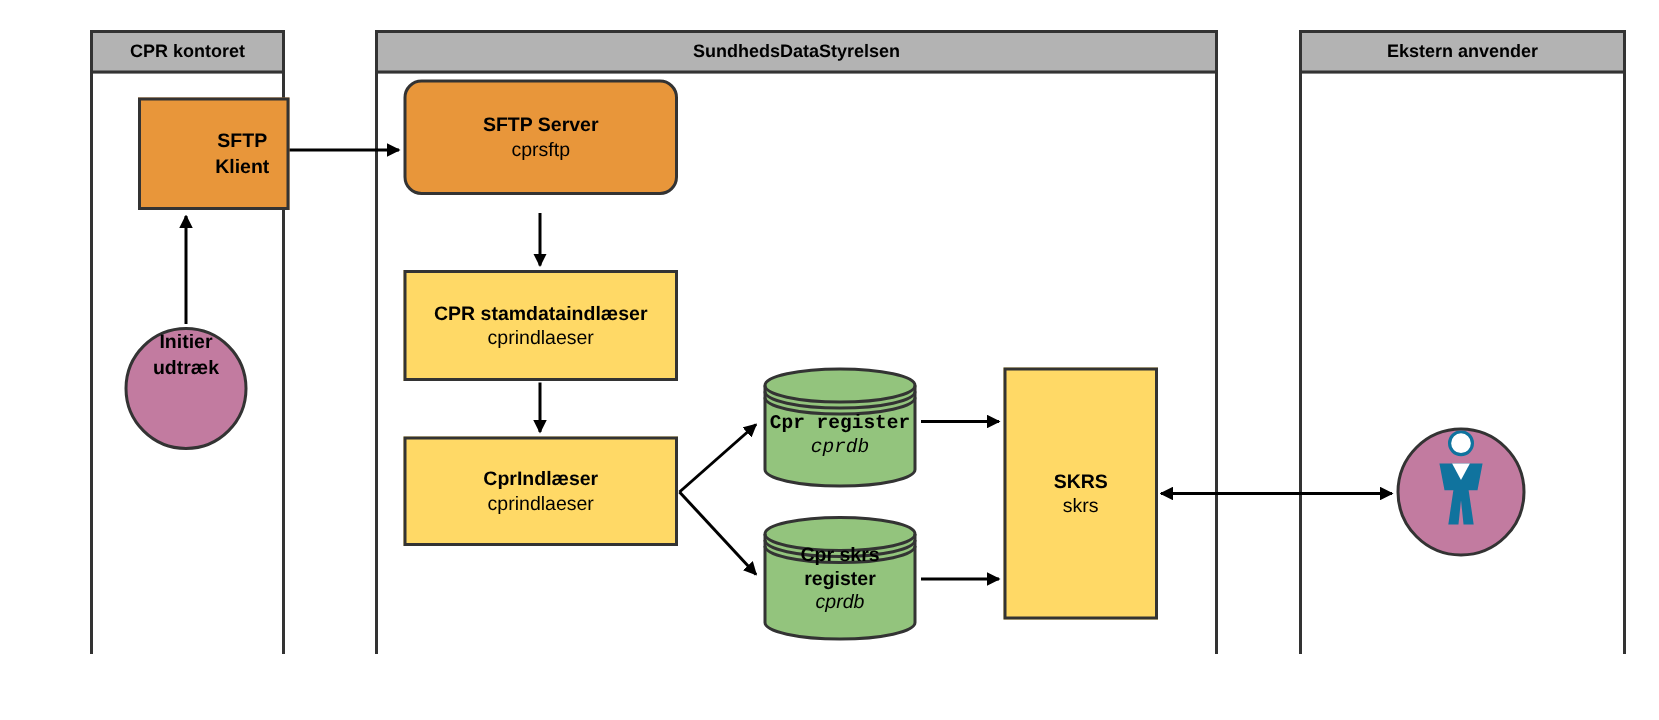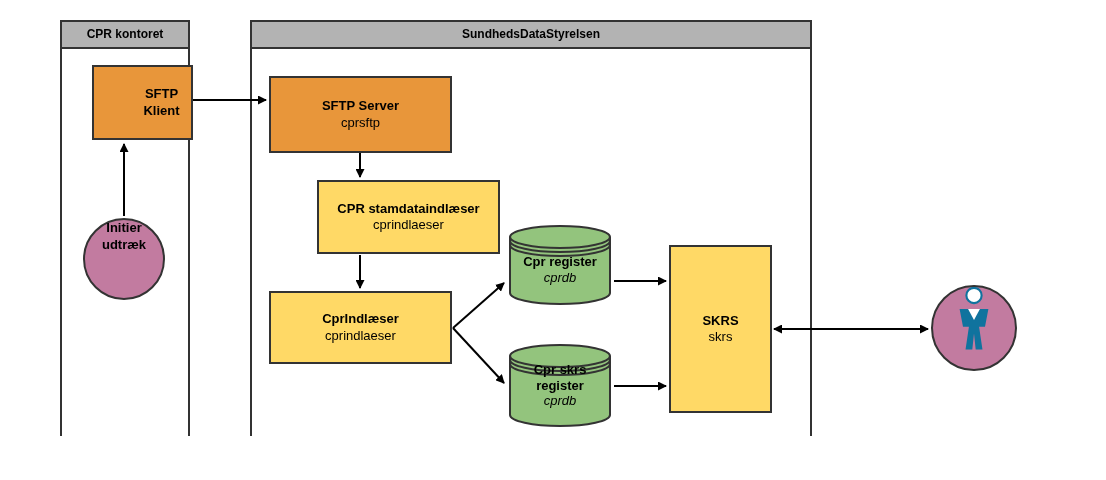--- a/index.html
+++ b/index.html
@@ -50,20 +50,23 @@
 <div id="canvas">
 
   <div class="container" style="left:60px;top:20px;width:130px;height:438px;">
     <div class="container-title">CPR kontoret</div>
   </div>
 
   <div class="container" style="left:250px;top:20px;width:562px;height:438px;">
     <div class="container-title">SundhedsDataStyrelsen</div>
   </div>
 
+  <div class="container" style="left:866px;top:20px;width:218px;height:420px;">
+    <div class="container-title">Ekstern anvender</div>
+  </div>
 
   <svg id="arrows" width="1106" height="480">
     <defs>
       <marker id="ah" markerWidth="9" markerHeight="9" refX="8" refY="4.5" orient="auto-start-reverse" markerUnits="userSpaceOnUse">
         <path class="arrow-head" d="M0,0 L9,4.5 L0,9 Z"></path>
       </marker>
     </defs>
     <line class="arrow-line" x1="124" y1="216" x2="124" y2="144" marker-end="url(#ah)"></line>
     <line class="arrow-line" x1="177" y1="100" x2="266" y2="100" marker-end="url(#ah)"></line>
     <line class="arrow-line" x1="360" y1="142" x2="360" y2="177" marker-end="url(#ah)"></line>
@@ -76,36 +79,36 @@
   </svg>
 
   <div class="circle purple" style="left:83px;top:218px;width:82px;height:82px;">
     <div class="label">Initier udtræk</div>
   </div>
 
   <div class="node orange" style="left:92px;top:65px;width:101px;height:75px;padding-left:40px;">
     <div class="label">SFTP Klient</div>
   </div>
 
-  <div class="node orange" style="left:269px;top:76px;width:183px;height:77px;">
+  <div class="node orange" style="left:269px;top:53px;width:183px;height:77px;border-radius:12px;">
     <div class="label">SFTP Server</div>
     <div class="sublabel">cprsftp</div>
   </div>
 
-  <div class="node yellow" style="left:269px;top:180px;width:183px;height:74px;margin-left:48px;">
+  <div class="node yellow" style="left:269px;top:180px;width:183px;height:74px;">
     <div class="label">CPR stamdataindlæser</div>
     <div class="sublabel">cprindlaeser</div>
   </div>
 
   <div class="node yellow" style="left:269px;top:291px;width:183px;height:73px;">
     <div class="label">CprIndlæser</div>
     <div class="sublabel">cprindlaeser</div>
   </div>
 
-  <div class="db" style="left:508px;top:224px;width:104px;height:82px;">
+  <div class="db" style="left:508px;top:244px;width:104px;height:82px;font-family:Liberation Mono, monospace;">
     <svg width="104" height="82" viewBox="0 0 104 82">
       <path class="cyl-fill" d="M2 13 A50 11 0 0 1 102 13 L102 69 A50 11 0 0 1 2 69 Z"></path>
       <path class="cyl-line" d="M2 13 A50 11 0 0 0 102 13"></path>
       <path class="cyl-line" d="M2 17 A50 11 0 0 0 102 17"></path>
       <path class="cyl-line" d="M2 21 A50 11 0 0 0 102 21"></path>
     </svg>
     <div class="db-text" style="top:30px;">
       <div class="label">Cpr register</div>
       <div class="sublabel">cprdb</div>
     </div>

